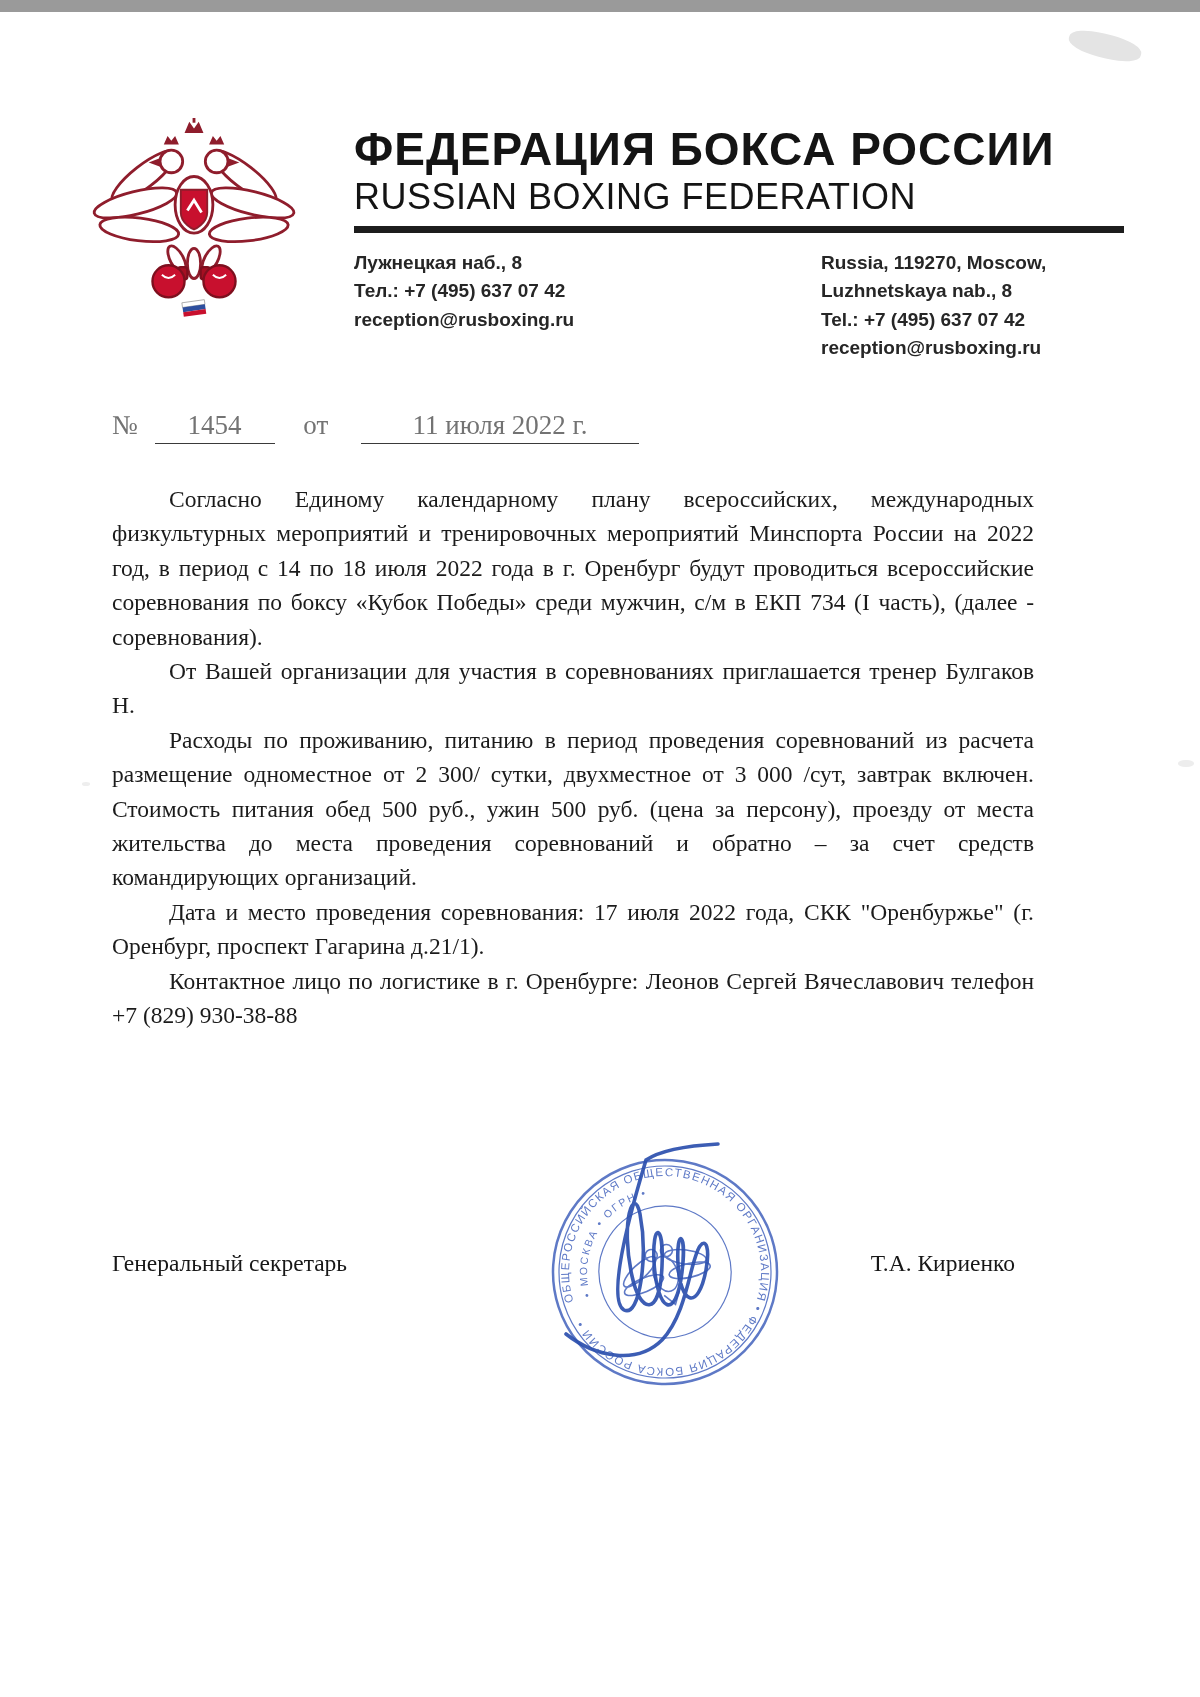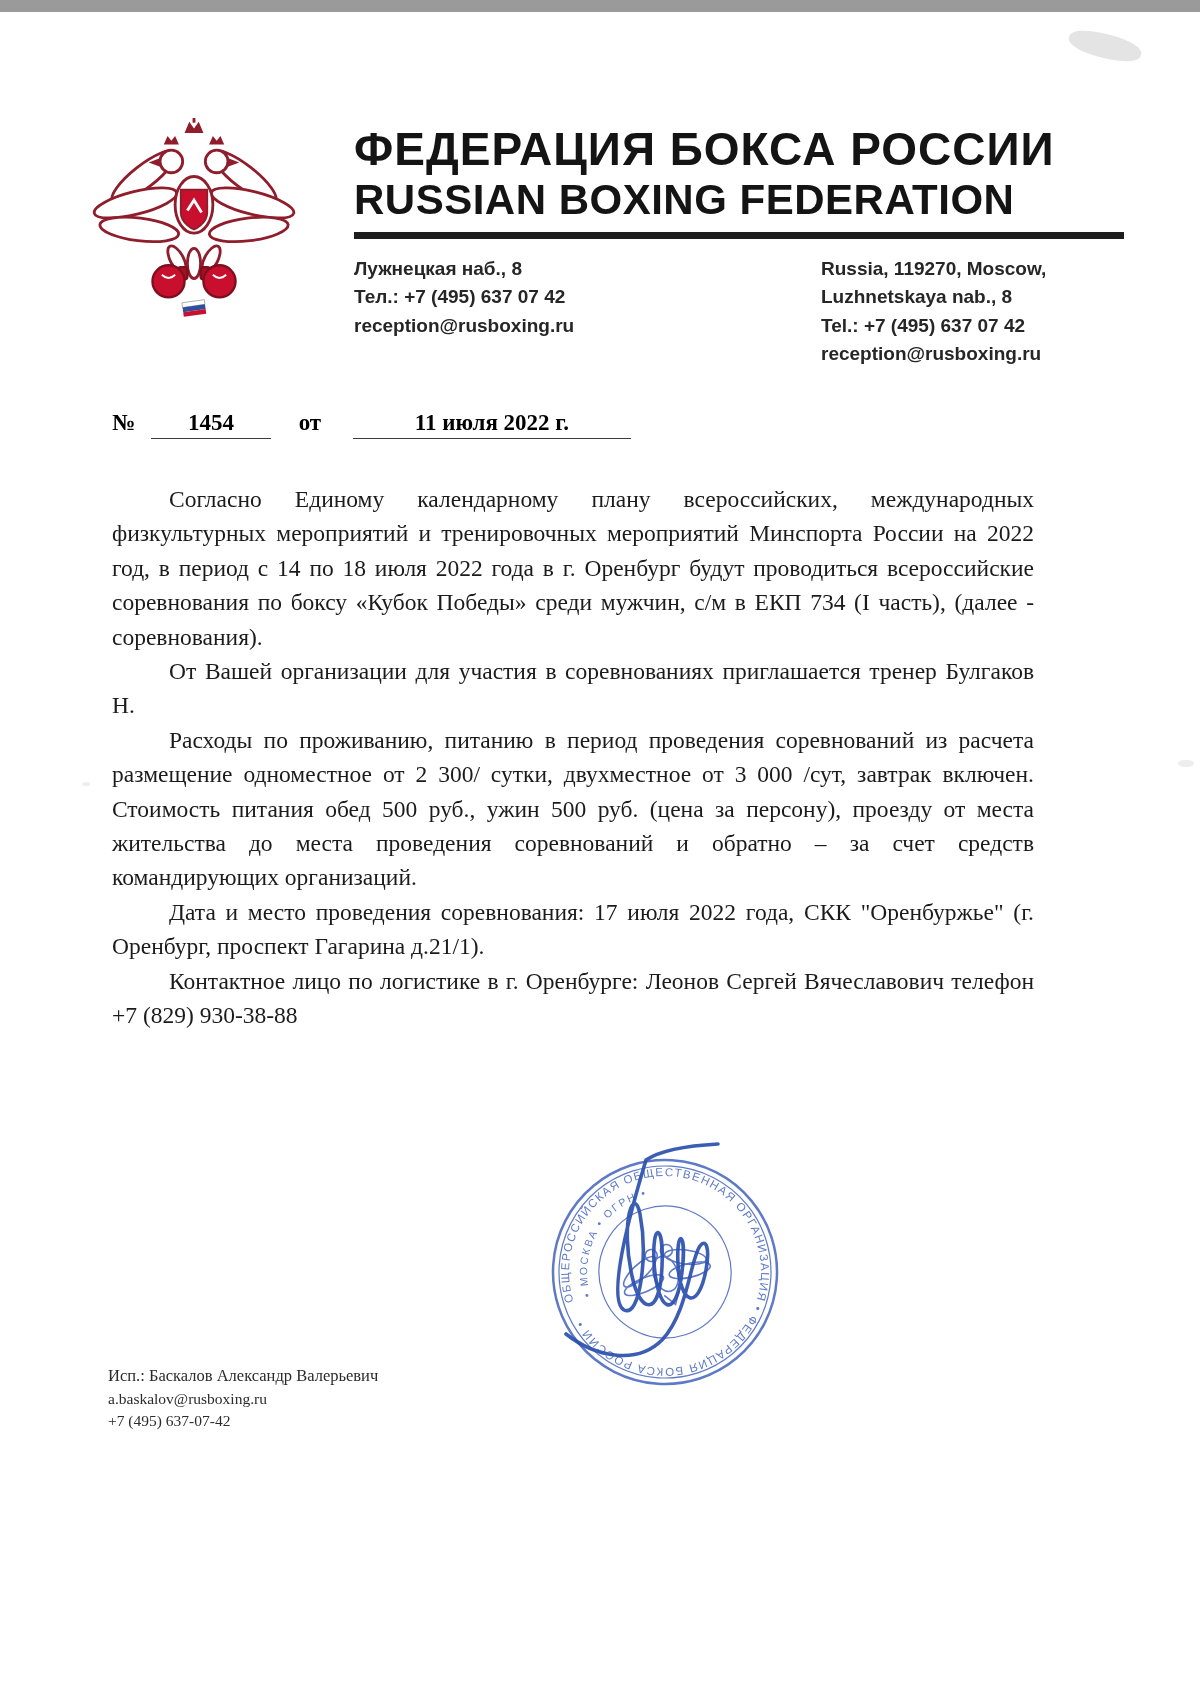--- a/index.html
+++ b/index.html
@@ -20,34 +20,34 @@
   .letterhead { position: absolute; left: 90px; top: 106px; right: 76px; display: flex; }
   .emblem { width: 208px; flex: 0 0 auto; }
   .head-text { margin-left: 56px; flex: 1; }
   .title-ru {
     font-family: "Liberation Sans", sans-serif;
     font-weight: bold; font-size: 46px; line-height: 1.04;
     letter-spacing: 1px; color: #141414; margin-top: 8px;
   }
   .title-en {
     font-family: "Liberation Sans", sans-serif;
-    font-weight: bold; font-size: 42px; line-height: 1.05;
+    font-weight: normal; font-size: 36px; line-height: 1.05;
     letter-spacing: 0.5px; color: #141414; margin-top: 4px;
   }
   .title-rule { height: 7px; background: #1d1d1d; margin-top: 10px; }
   .addresses { display: flex; margin-top: 16px; }
   .addr {
     font-family: "Liberation Sans", sans-serif;
     font-weight: bold; font-size: 19px; line-height: 1.5; color: #262626;
   }
   .addr-ru { width: 467px; }
   .addr-en { flex: 1; }
 
   
-  .ref-line { position: absolute; left: 112px; top: 398px; font-size: 23px; color: #000000; white-space: nowrap; font-weight: bold; }
+  .ref-line { position: absolute; left: 112px; top: 398px; font-size: 27px; color: #737373; white-space: nowrap; }
   .ref-line .lbl { margin-right: 10px; }
   .u-field {
     display: inline-block; text-align: center;
     border-bottom: 1.6px solid #3a3a3a; padding-bottom: 2px;
   }
   .u-num  { min-width: 120px; margin-right: 22px; }
   .u-date { min-width: 278px; margin-left: 16px; }
 
   
   .recipient { position: absolute; left: 532px; top: 452px; font-size: 23.5px; color: #161616; }
@@ -212,20 +212,19 @@
                C 146 98 134 98 136 138
                C 139 188 158 198 164 148
                C 169 106 158 104 160 140
                C 162 180 180 188 188 146
                C 192 124 188 114 182 122
                C 172 136 170 188 144 216
                C 118 242 76 232 48 210" stroke="#2b4fae" stroke-width="3.6" fill="none" stroke-linecap="round" opacity="0.92"></path>
     </svg>
   </div>
 
-
-  <div class="executor">
-    <div class="l1">Исп.: Баскалов Александр Валерьевич</div>
-    <div class="l2">a.baskalov@rusboxing.ru</div>
-    <div class="l3">+7 (495) 637-07-42</div>
-  </div>
+  <div class="sign-row">
+    <span>Генеральный секретарь</span>
+    <span>Т.А. Кириенко</span>
+  </div>
+
 
 </div>
 
 </body></html>

